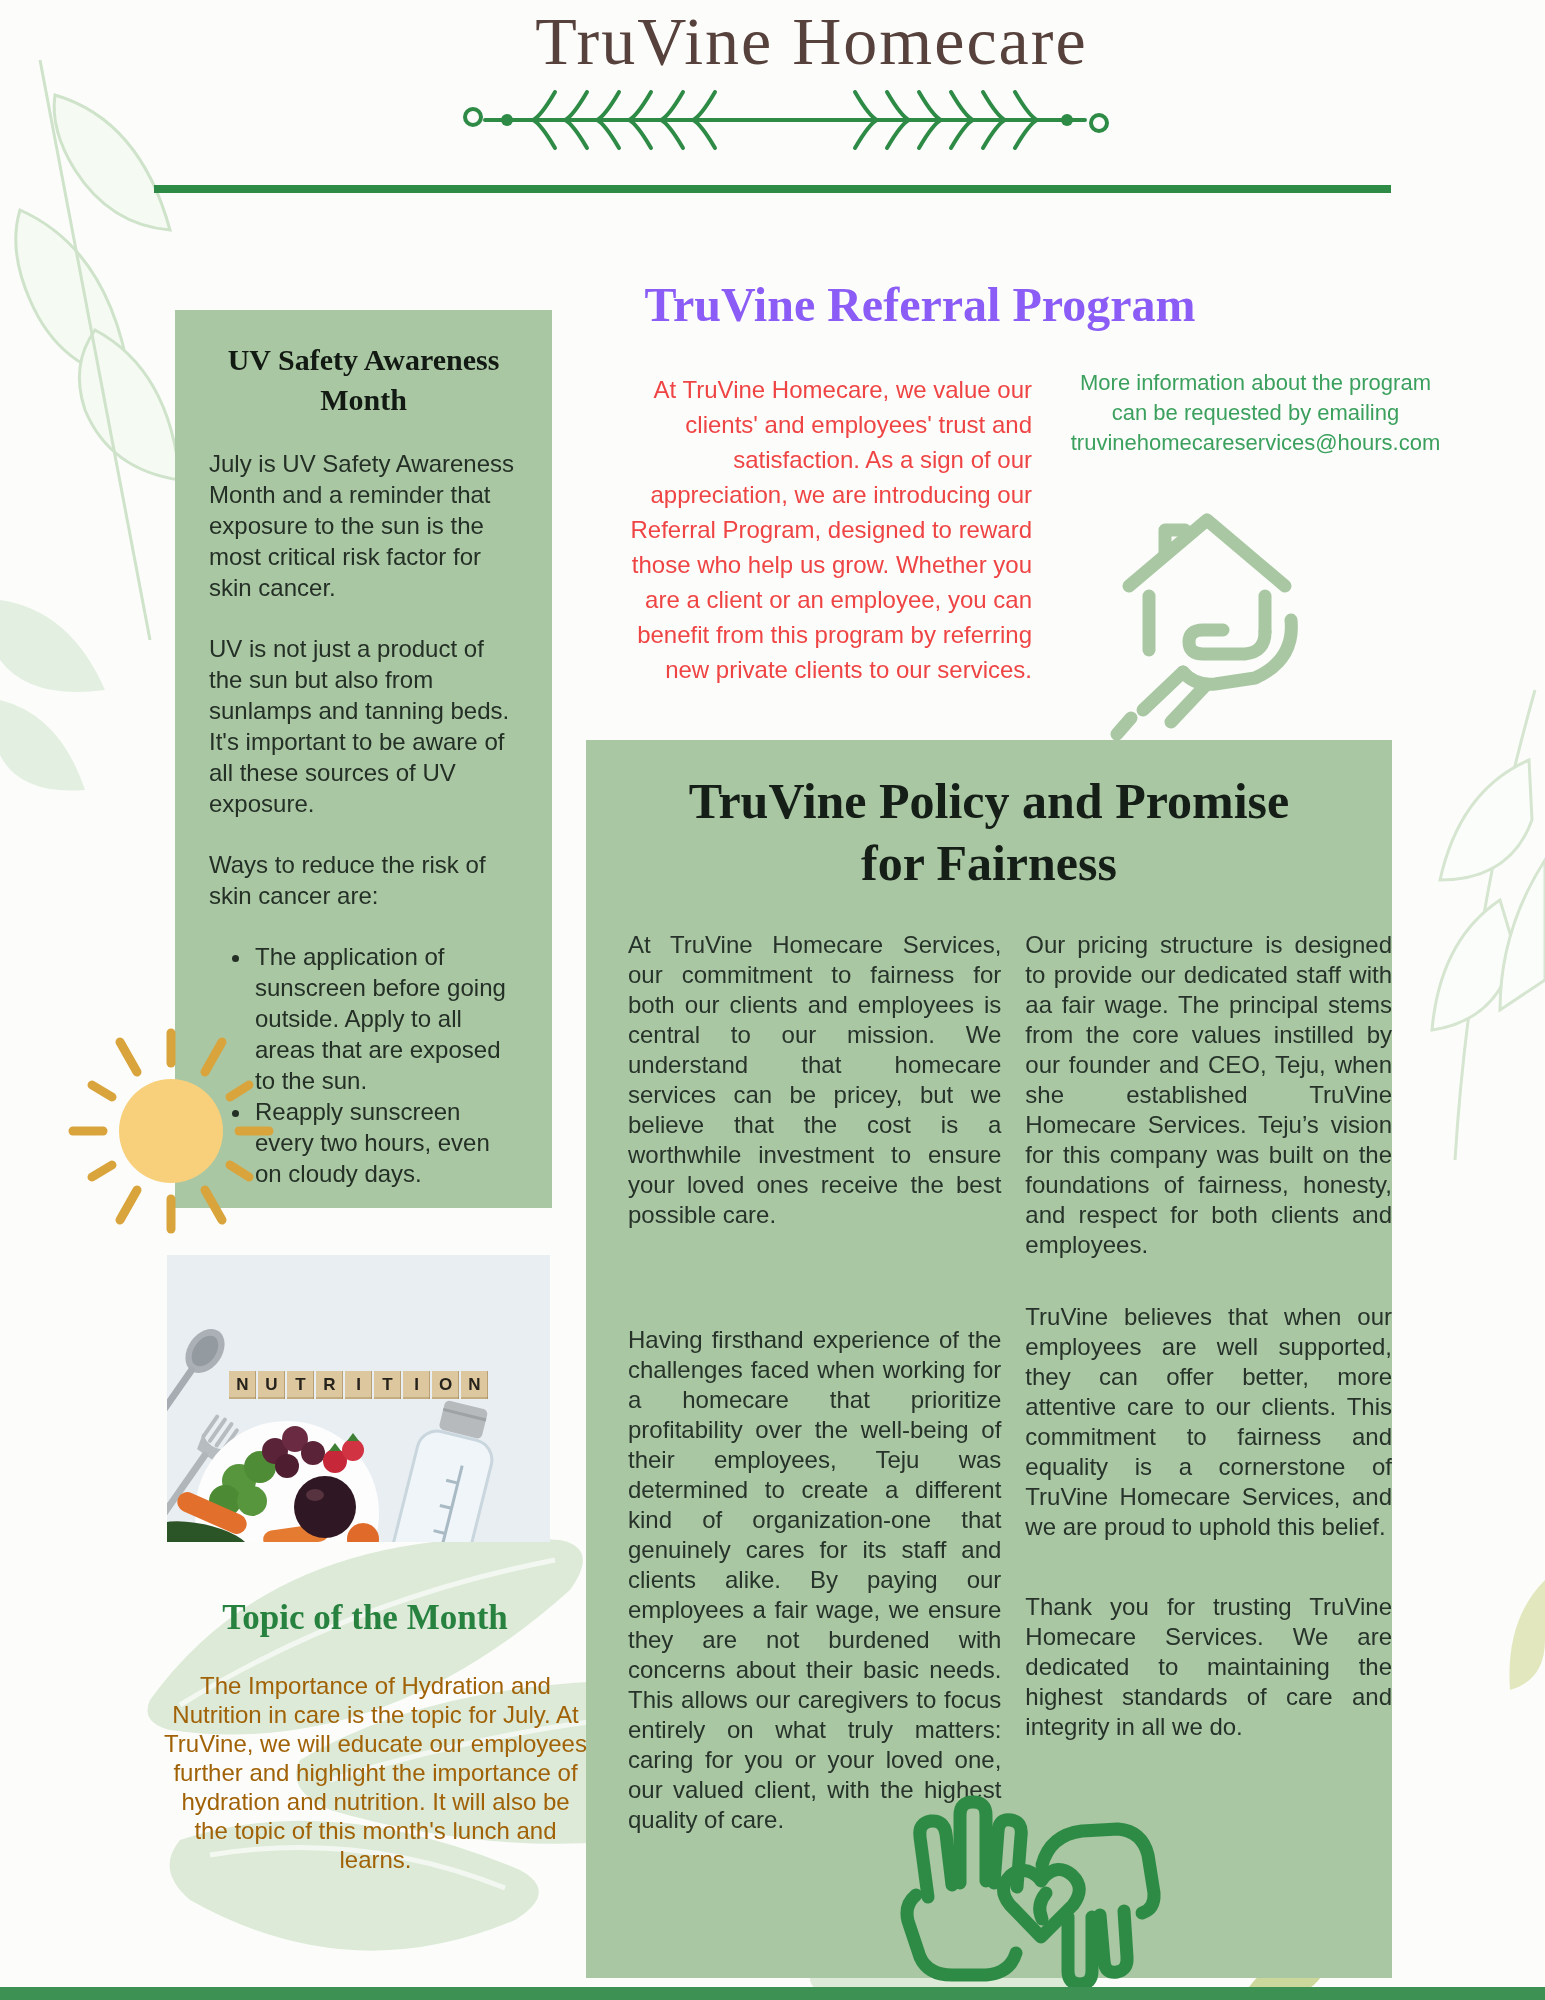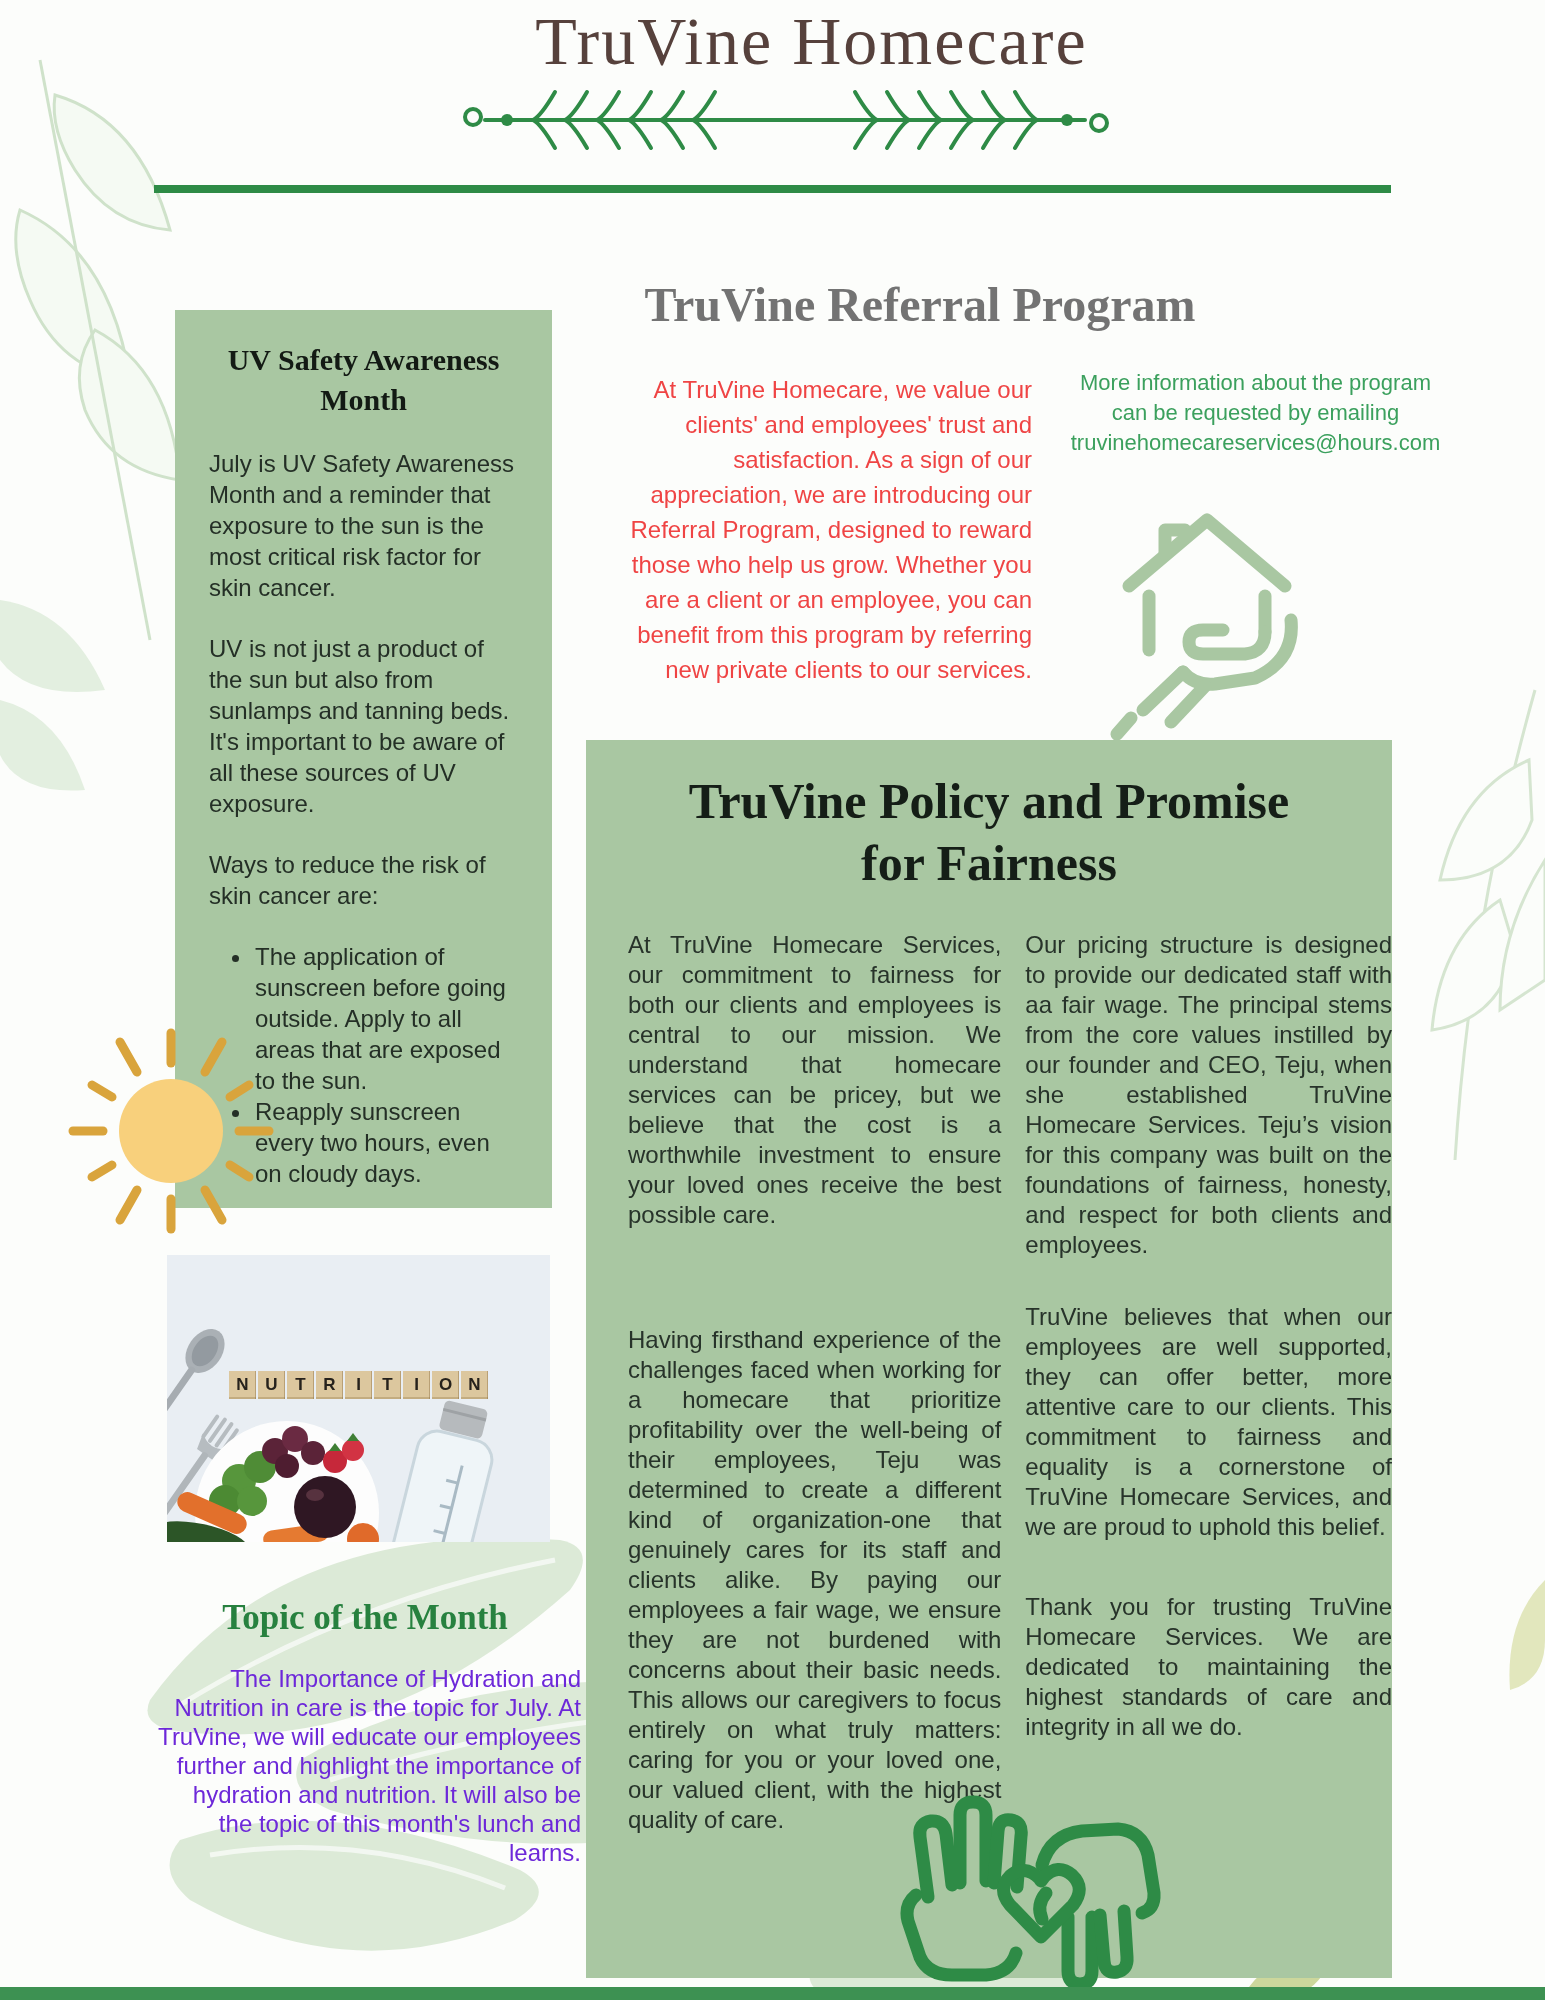--- a/index.html
+++ b/index.html
@@ -19,21 +19,21 @@
   .uv-box h2 { font-family:"Liberation Serif", serif; font-weight:700; font-size:30px;
                line-height:40px; text-align:center; color:#131a14; margin:0 0 28px; }
   .uv-box p { font-size:24px; line-height:31px; margin:0 0 30px; }
   .uv-box ul { margin:24px 0 0; padding-left:44px; font-size:24px; line-height:31px; }
   .uv-box li { padding-left:2px; }
 
   .sun { position:absolute; left:66px; top:1027px; z-index:3; }
 
   .referral-heading { position:absolute; left:600px; top:276px; width:640px; margin:0;
       text-align:center; font-family:"Liberation Serif", serif; font-weight:700;
-      font-size:48px; line-height:58px; color:#737373; }
+      font-size:48px; line-height:58px; color:#8b5cf6; }
   .referral-body { position:absolute; left:602px; top:372px; width:430px; margin:0;
       text-align:right; font-size:24px; line-height:35px; color:#ef4444; }
   .referral-info { position:absolute; left:1048px; top:368px; width:415px; margin:0;
       text-align:center; font-size:22px; line-height:30px; color:#3ba05d; }
 
   .house-hand { position:absolute; left:1095px; top:500px; }
 
   .policy-box { position:absolute; left:586px; top:740px; width:806px; height:1238px;
                 background:#a9c7a2; box-sizing:border-box; }
   .policy-title { margin:30px 0 0; text-align:center; font-family:"Liberation Serif", serif;
@@ -51,22 +51,22 @@
   .photo { position:absolute; left:167px; top:1255px; width:383px; height:287px;
            background:#e9eef3; overflow:hidden; }
   .tiles { position:absolute; left:62px; top:116px; display:flex; gap:2px; }
   .tile { width:27px; height:28px; background:#dcc79e; color:#26221c; font-size:17px;
           font-weight:700; display:flex; align-items:center; justify-content:center;
           box-shadow: inset -1px 0 0 rgba(120,90,40,.35), inset 0 -2px 0 rgba(120,90,40,.25); }
 
   .topic-heading { position:absolute; left:140px; top:1596px; width:450px; margin:0;
       text-align:center; font-family:"Liberation Serif", serif; font-weight:700;
       font-size:35px; line-height:44px; color:#27813f; }
-  .topic-body { position:absolute; left:150px; top:1658px; width:425px; margin:6px;
-      text-align:right; font-size:24px; line-height:29px; color:#6d28d9; }
+  .topic-body { position:absolute; left:150px; top:1658px; width:425px; margin:13px;
+      text-align:center; font-size:24px; line-height:29px; color:#a16207; }
 
   .bottom-bar { position:absolute; left:0; bottom:0; width:1545px; height:13px; background:#3d9152; }
 </style>
 </head>
 <body>
 
 <div class="page">
 
   <svg class="bg" width="1545" height="2000" viewBox="0 0 1545 2000">
     <g stroke="#cfe2ca" stroke-width="3" fill="#f5faf3">

